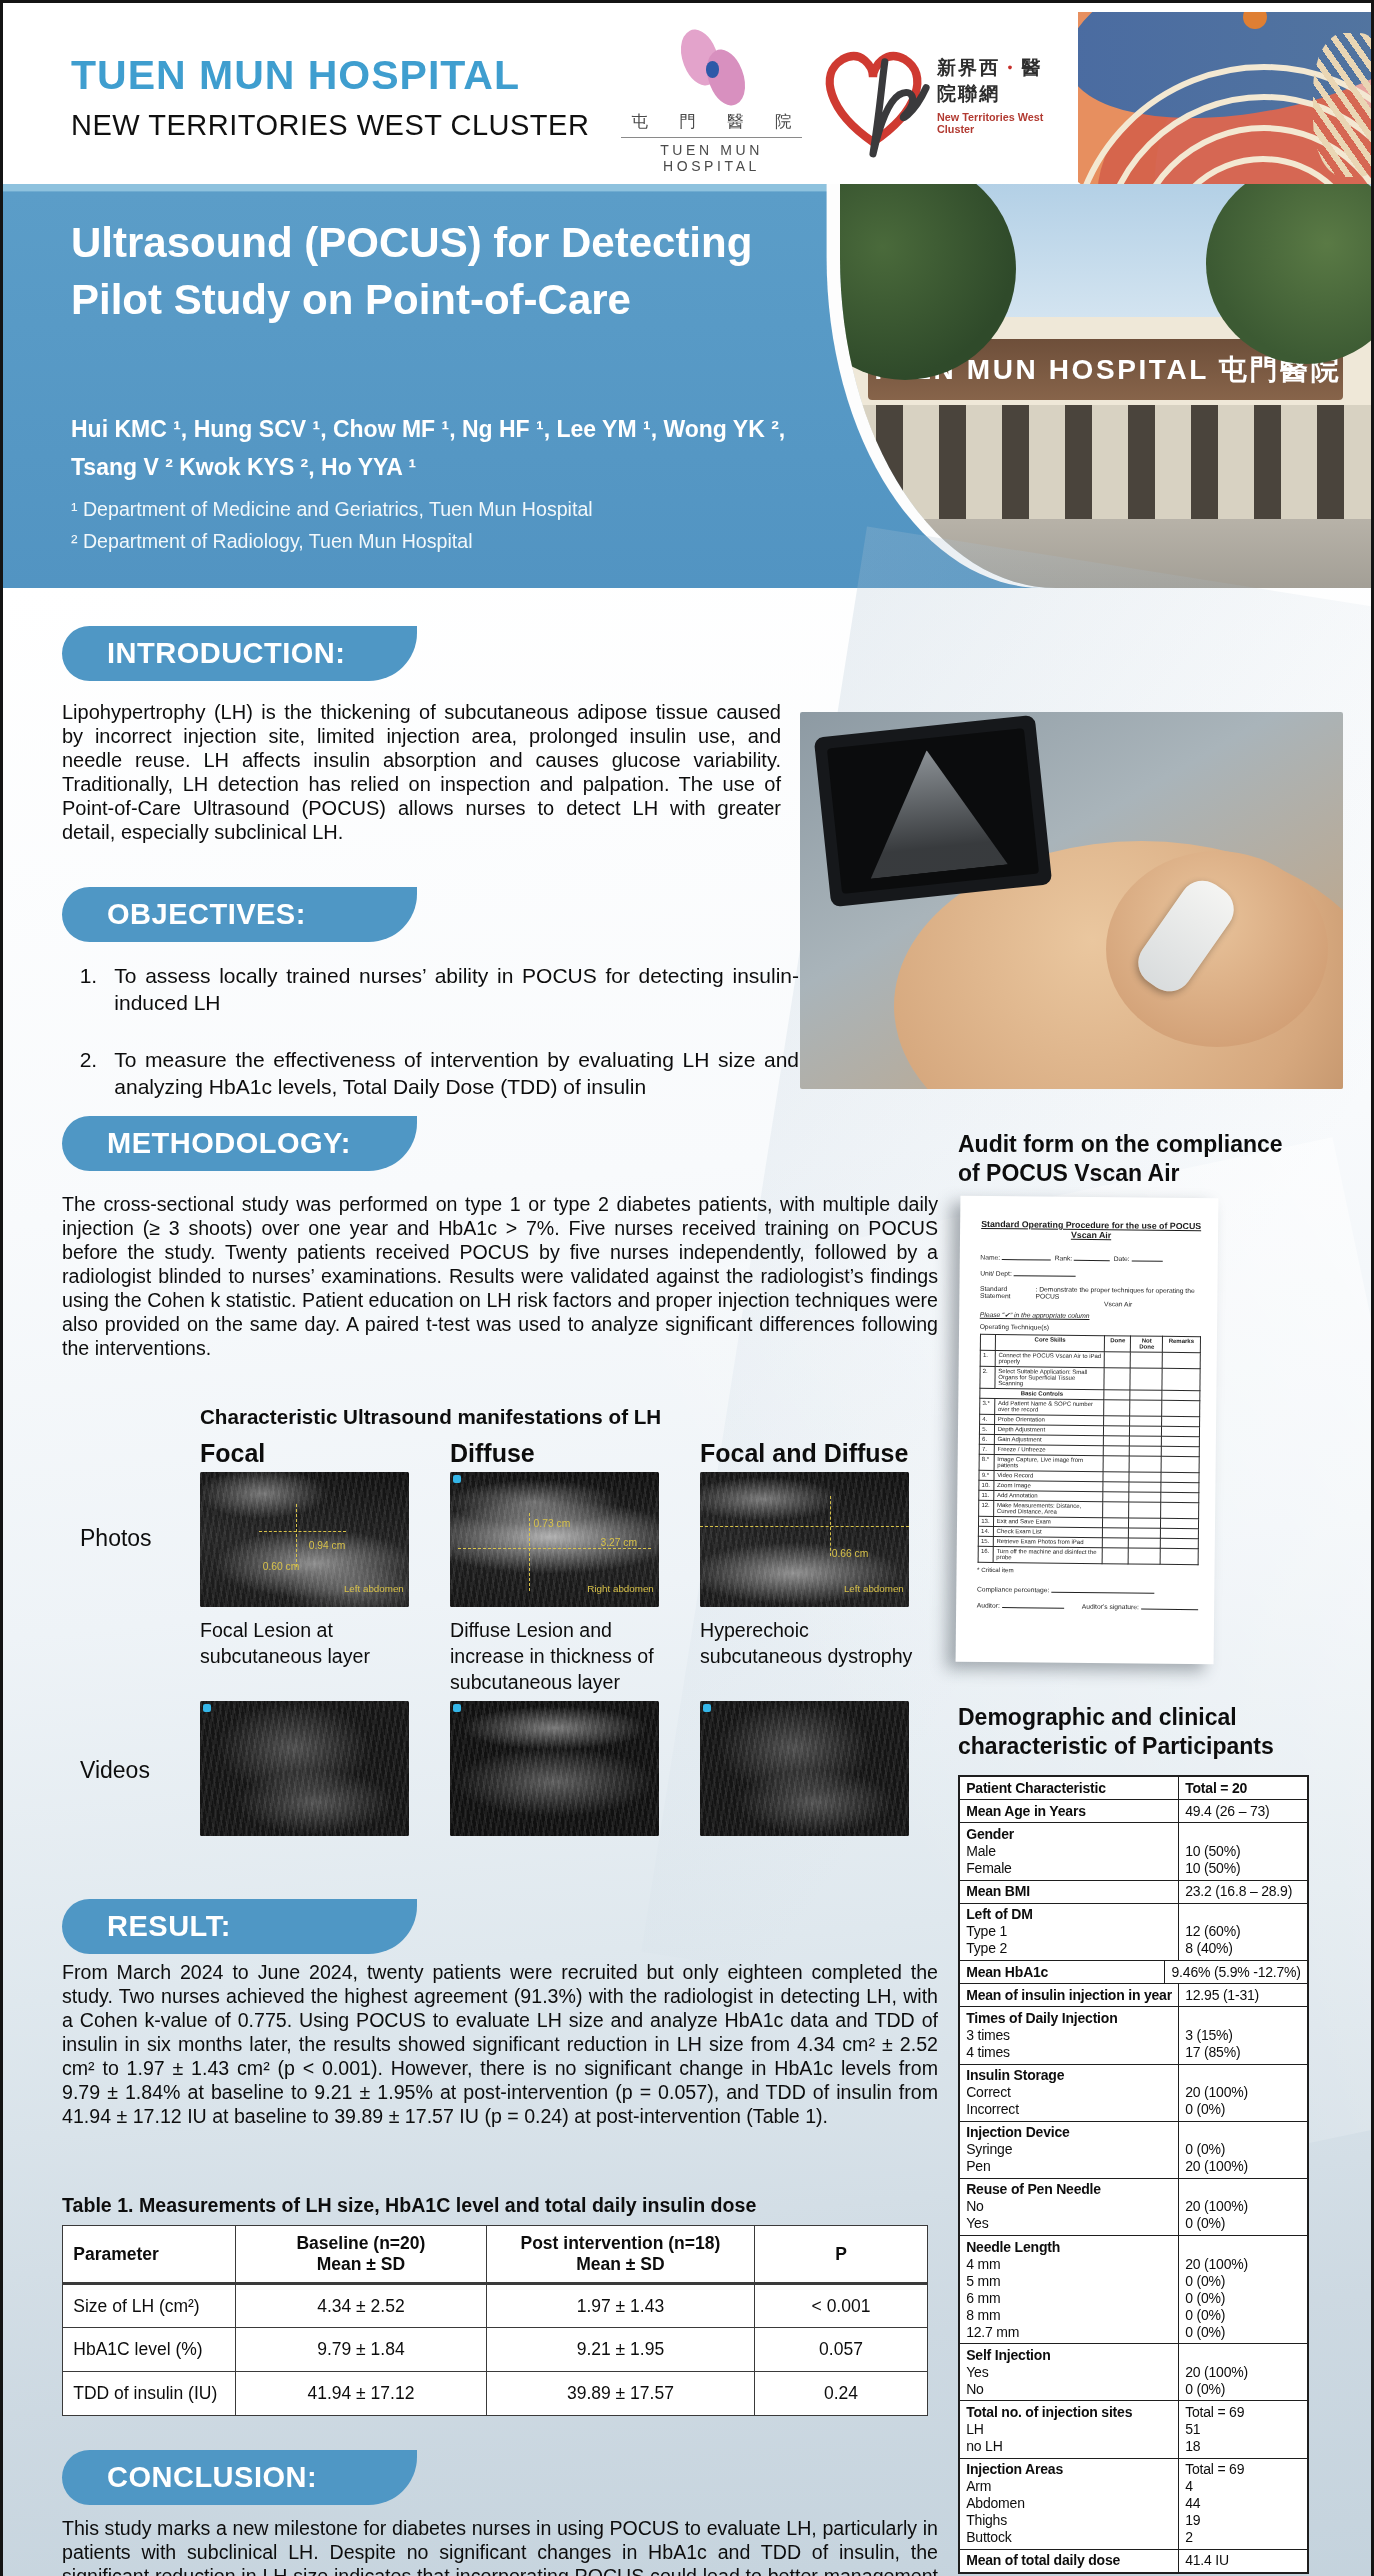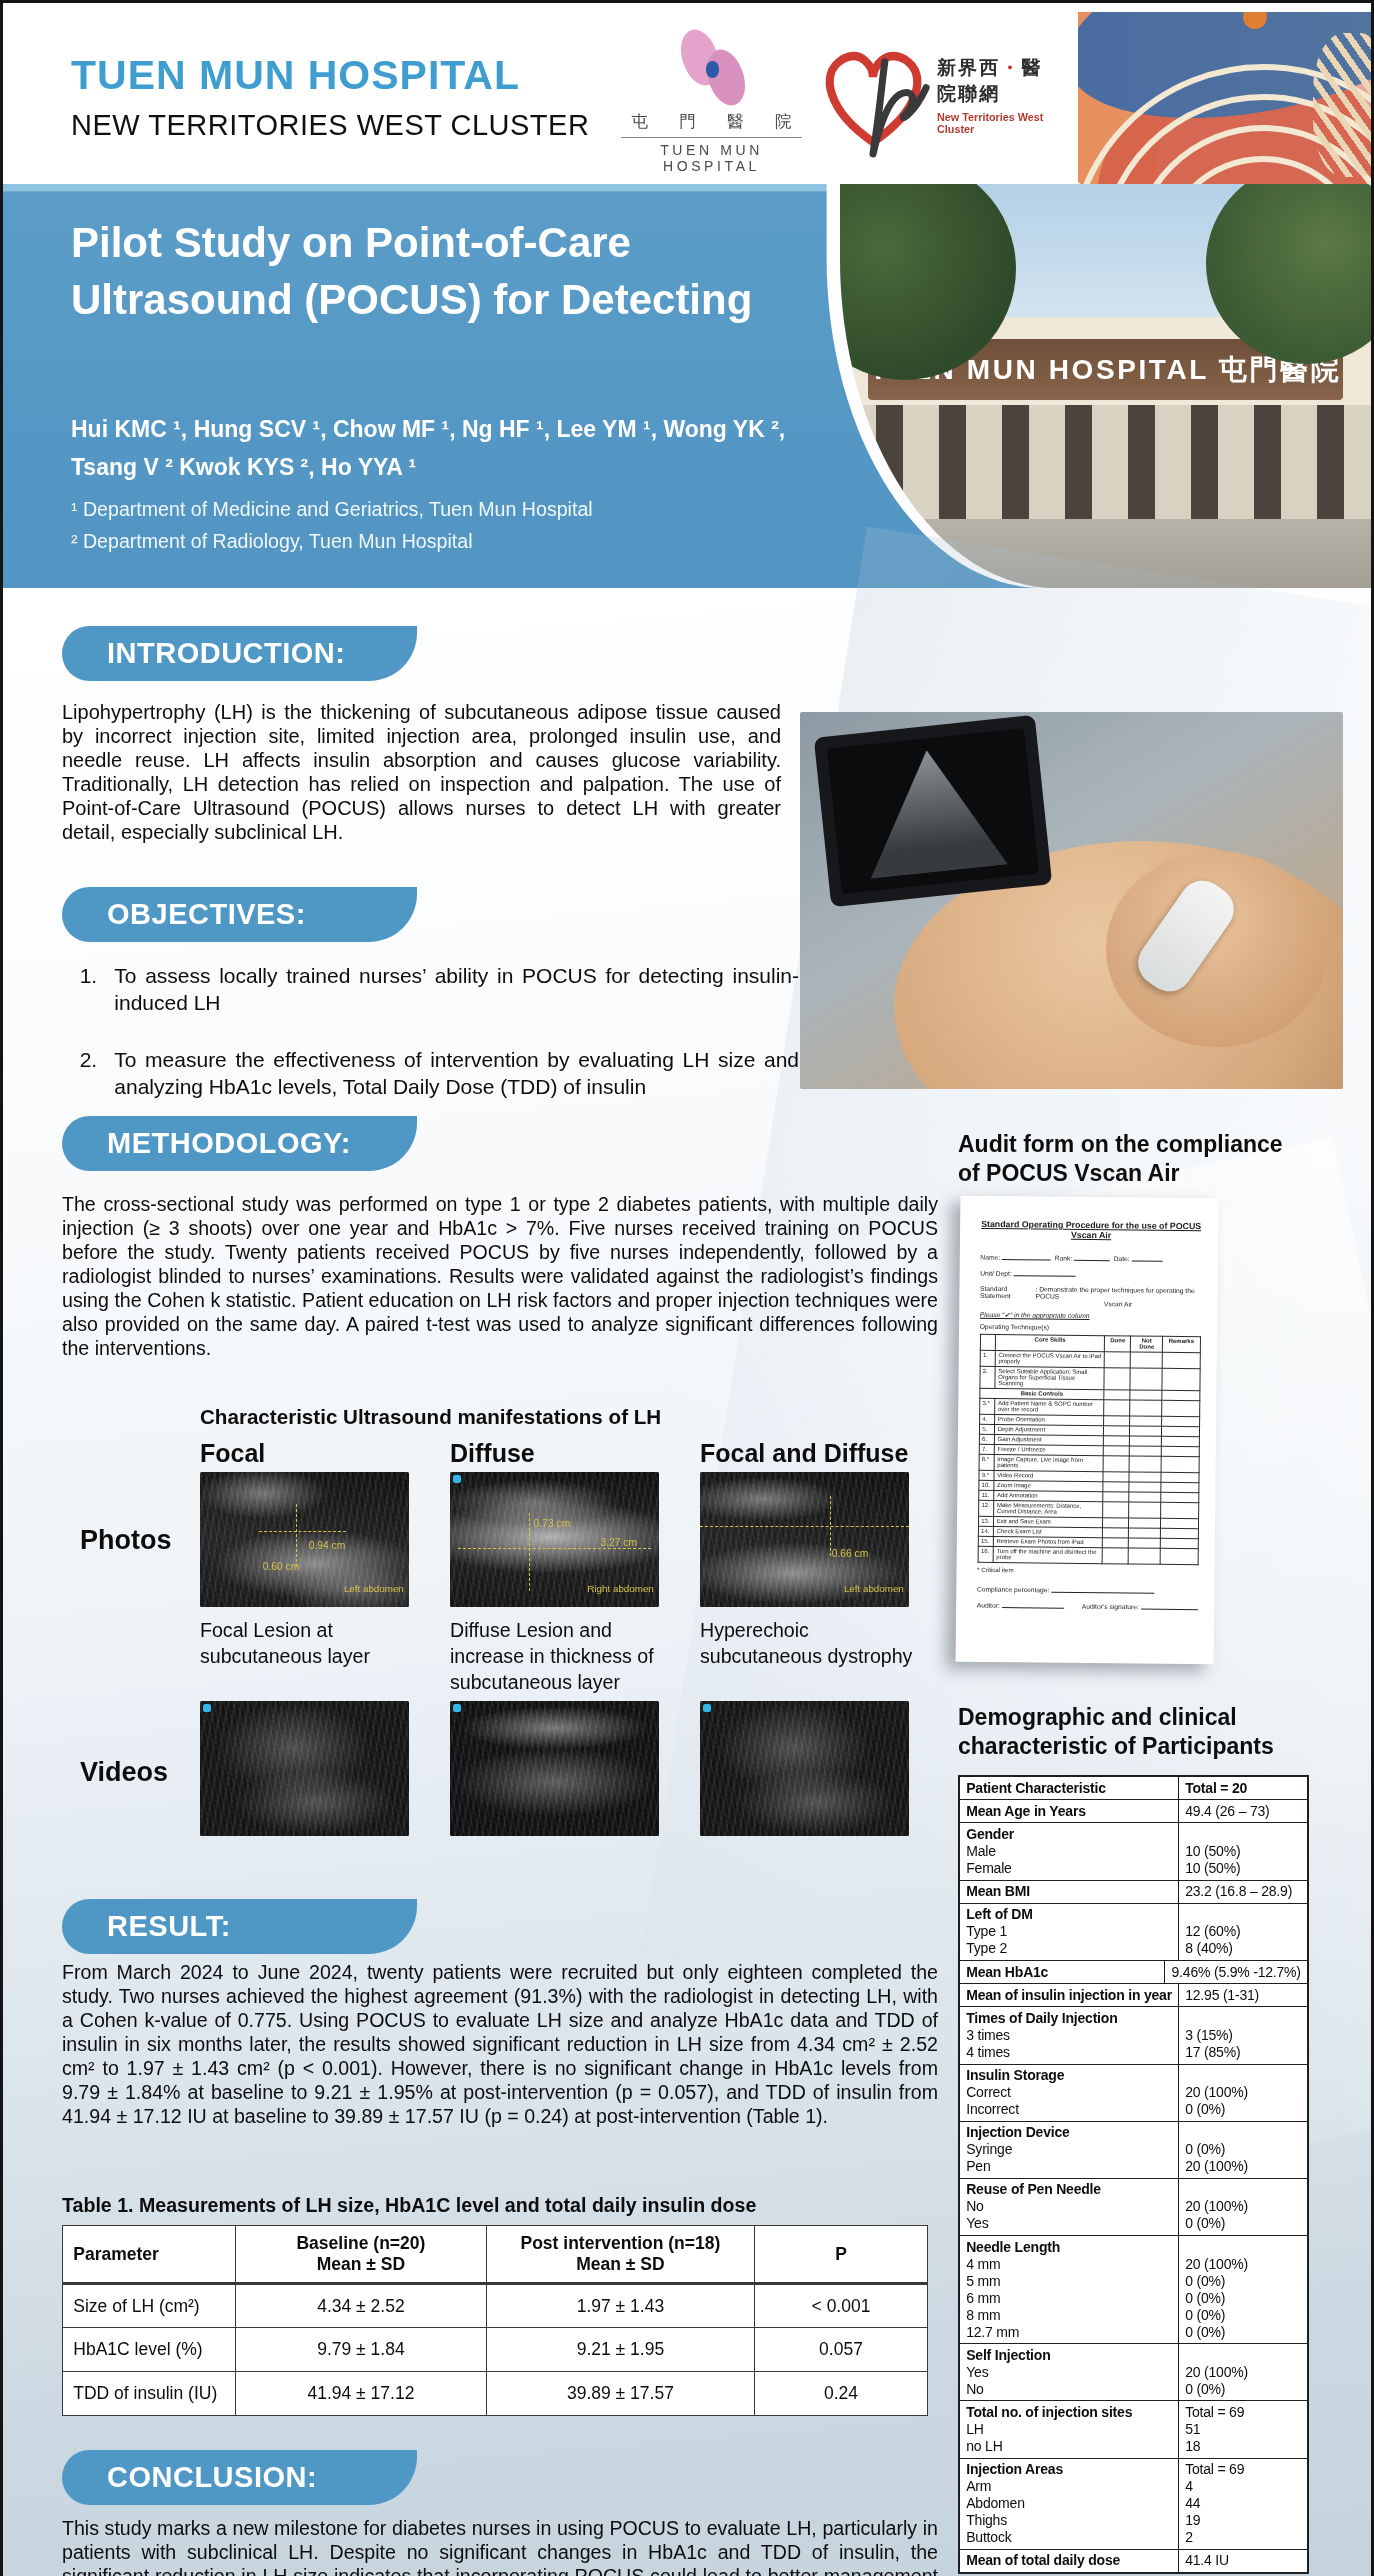--- a/index.html
+++ b/index.html
@@ -81,21 +81,21 @@
     border-radius:28px 0 49px 28px;color:#fff;font-size:29px;font-weight:bold;line-height:55px;
     padding-left:45px;letter-spacing:0.5px;}
   .p-body{position:absolute;left:59px;font-size:20px;line-height:24px;text-align:justify;color:#0d0d0d;}
 
   .obj-list{position:absolute;left:64px;top:959px;width:732px;margin:0;padding-left:36px;}
   .obj-list li{font-size:21px;line-height:27px;margin-bottom:30px;padding-left:11.3px;text-align:justify;}
 
   
   .fig-title{position:absolute;left:197px;top:1402px;font-size:20.6px;font-weight:bold;}
   .fig-col-h{position:absolute;top:1436px;font-size:25px;font-weight:bold;}
-  .fig-row-label{position:absolute;left:77px;font-size:27px;font-weight:bold;}
+  .fig-row-label{position:absolute;left:77px;font-size:23px;font-weight:normal;}
   .us{position:absolute;width:209px;height:135px;border-radius:1.5px;overflow:hidden;}
   .us .tex{position:absolute;inset:0;
     background:repeating-linear-gradient(100deg,rgba(255,255,255,.06) 0 2.6px,rgba(0,0,0,0) 2.6px 6.7px),
                repeating-linear-gradient(80deg,rgba(255,255,255,.05) 0 1.5px,rgba(0,0,0,0) 1.5px 4.6px);}
   .us1{background:radial-gradient(93px 36px at 30% 16%,rgba(205,205,205,.5),rgba(0,0,0,0) 70%),
        radial-gradient(134px 46px at 55% 68%,rgba(225,225,225,.55),rgba(0,0,0,0) 75%),
        radial-gradient(103px 36px at 75% 88%,rgba(170,170,170,.4),rgba(0,0,0,0) 70%),
        linear-gradient(8deg,#181818,#242424 45%,#0f0f0f);}
   .us2{background:radial-gradient(165px 46px at 48% 48%,rgba(235,235,235,.7),rgba(0,0,0,0) 80%),
        radial-gradient(124px 31px at 40% 22%,rgba(190,190,190,.5),rgba(0,0,0,0) 70%),
@@ -213,22 +213,22 @@
       <div class="ring r2"></div>
       <div class="ring r3"></div>
       <div class="ring r4"></div>
       <div class="ring r5"></div>
       <div class="d-stripes"></div>
     </div>
   </div>
 
   <div class="banner">
     <div class="banner-title">
+      <div>Ultrasound (POCUS) for Detecting</div>
       <div>Pilot Study on Point-of-Care</div>
-      <div>Ultrasound (POCUS) for Detecting</div>
     </div>
     <div class="authors">
       <div>Hui KMC ¹, Hung SCV ¹, Chow MF ¹, Ng HF ¹, Lee YM ¹, Wong YK ²,</div>
       <div>Tsang V ² Kwok KYS ², Ho YYA ¹</div>
     </div>
     <div class="affils">
       <div>¹ Department of Medicine and Geriatrics, Tuen Mun Hospital</div>
       <div>² Department of Radiology, Tuen Mun Hospital</div>
     </div>
     <div class="banner-photo">

